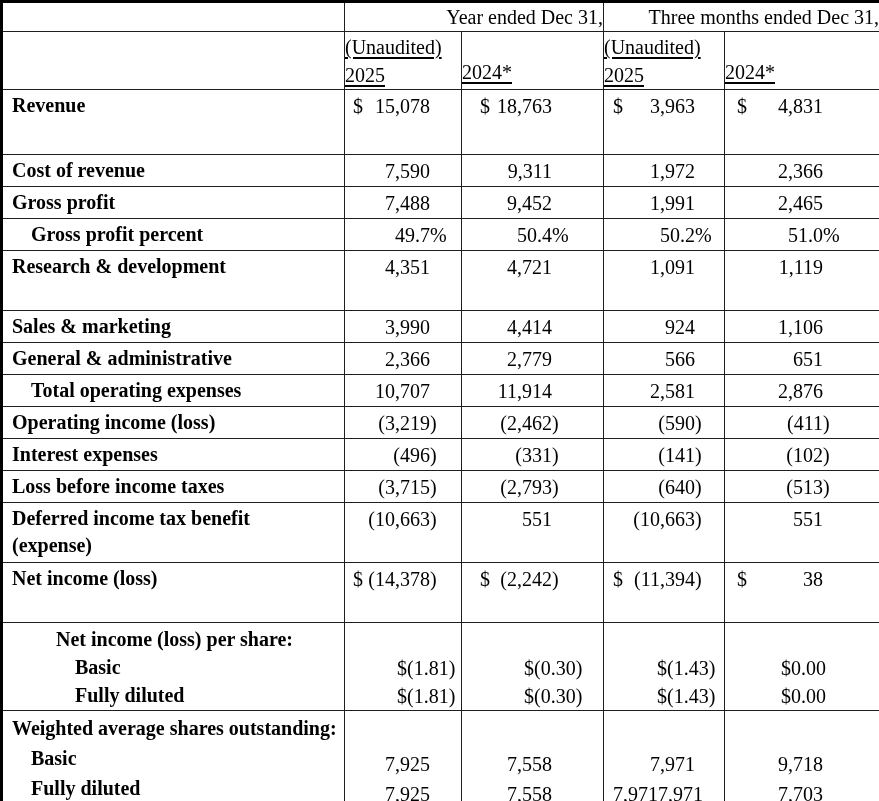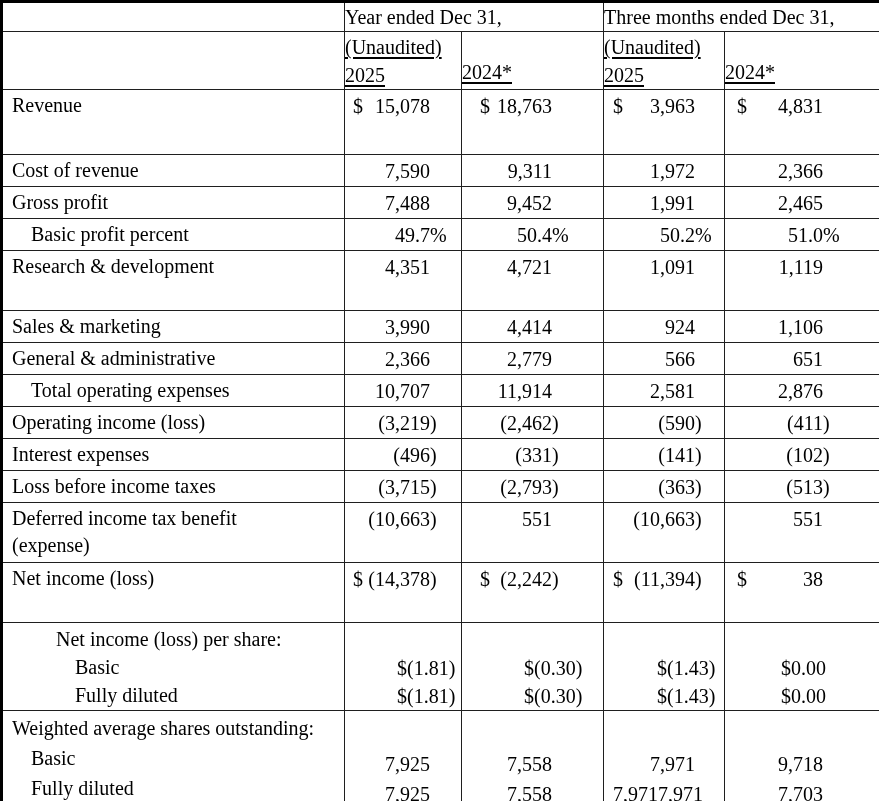--- a/index.html
+++ b/index.html
@@ -5,34 +5,34 @@
   html,body{margin:0;padding:0;background:#fff;}
   .sheet{width:879px;height:801px;background:#fff;box-sizing:border-box;}
   table.fin{width:879px;height:801px;border-collapse:collapse;table-layout:fixed;
     font-family:"Liberation Serif","DejaVu Serif",serif;font-size:20px;color:#000;
     border:3px solid #000;}
   td{border:1.5px solid #1f1f1f;vertical-align:top;padding:0;overflow:hidden;}
   
   tr.h30{height:30px}tr.h57{height:57px}tr.h31{height:32px}tr.h60{height:60px}
   tr.h65{height:65px}tr.h86{height:86px}tr.h100{height:100px}
   
-  td.lbl{padding:2px 4px 0 9px;line-height:27px;white-space:nowrap;}
+  td.lbl{padding:2px 4px 0 9px;line-height:27px;white-space:nowrap;font-weight:bold;}
   .ind{padding-left:19px;}
   
   .cf{display:flex;align-items:baseline;}
   .pre,.val,.suf{white-space:pre;}
   .val{flex:1 1 auto;text-align:right;}
   .suf{flex:0 0 17px;text-align:left;}
   td.num{padding-top:3px;line-height:27px;}
   td.c2 .cf{padding-left:8px;padding-right:14px;}
   td.c3 .cf{padding-left:18px;padding-right:34px;}
   td.c4 .cf{padding-left:9px;padding-right:12px;}
   td.c5 .cf{padding-left:12px;padding-right:39px;}
   
-  td.grp{text-align:left;padding-top:1px;line-height:27px;}
+  td.grp{text-align:right;padding-top:1px;line-height:27px;}
   td.sub{line-height:28px;padding-top:1px;}
   td.sub.bot{vertical-align:bottom;padding-bottom:3px;font-family:Liberation Serif, serif;}
   .un{text-decoration:underline;text-underline-offset:3px;}
   
   tr.blk td.lbl{line-height:28px;}
   tr.blk .line{min-height:28px;line-height:28px;margin-left:44px;}
   tr.blk2 td.lbl{line-height:30px;margin-top:12px;}
   tr.blk2 .line{min-height:30px;line-height:30px;}
   tr.blk2 td.num{padding-top:8px;}
 </style>
@@ -155,21 +155,21 @@
           </td>
   <td class="num c5">
             <div class="cf">
               <span class="pre"></span>
               <span class="val">2,465</span>
               <span class="suf"></span>
             </div>
           </td>
 </tr>
 <tr class="h31">
-  <td class="lbl"><span class="ind">Basic profit percent</span></td>
+  <td class="lbl"><span class="ind">Gross profit percent</span></td>
   <td class="num c2">
             <div class="cf">
               <span class="pre"></span>
               <span class="val">49.7</span>
               <span class="suf">%</span>
             </div>
           </td>
   <td class="num c3">
             <div class="cf">
               <span class="pre"></span>
@@ -390,21 +390,21 @@
   <td class="num c3">
             <div class="cf">
               <span class="pre"></span>
               <span class="val">(2,793</span>
               <span class="suf">)</span>
             </div>
           </td>
   <td class="num c4">
             <div class="cf">
               <span class="pre"></span>
-              <span class="val">(363</span>
+              <span class="val">(640</span>
               <span class="suf">)</span>
             </div>
           </td>
   <td class="num c5">
             <div class="cf">
               <span class="pre"></span>
               <span class="val">(513</span>
               <span class="suf">)</span>
             </div>
           </td>

